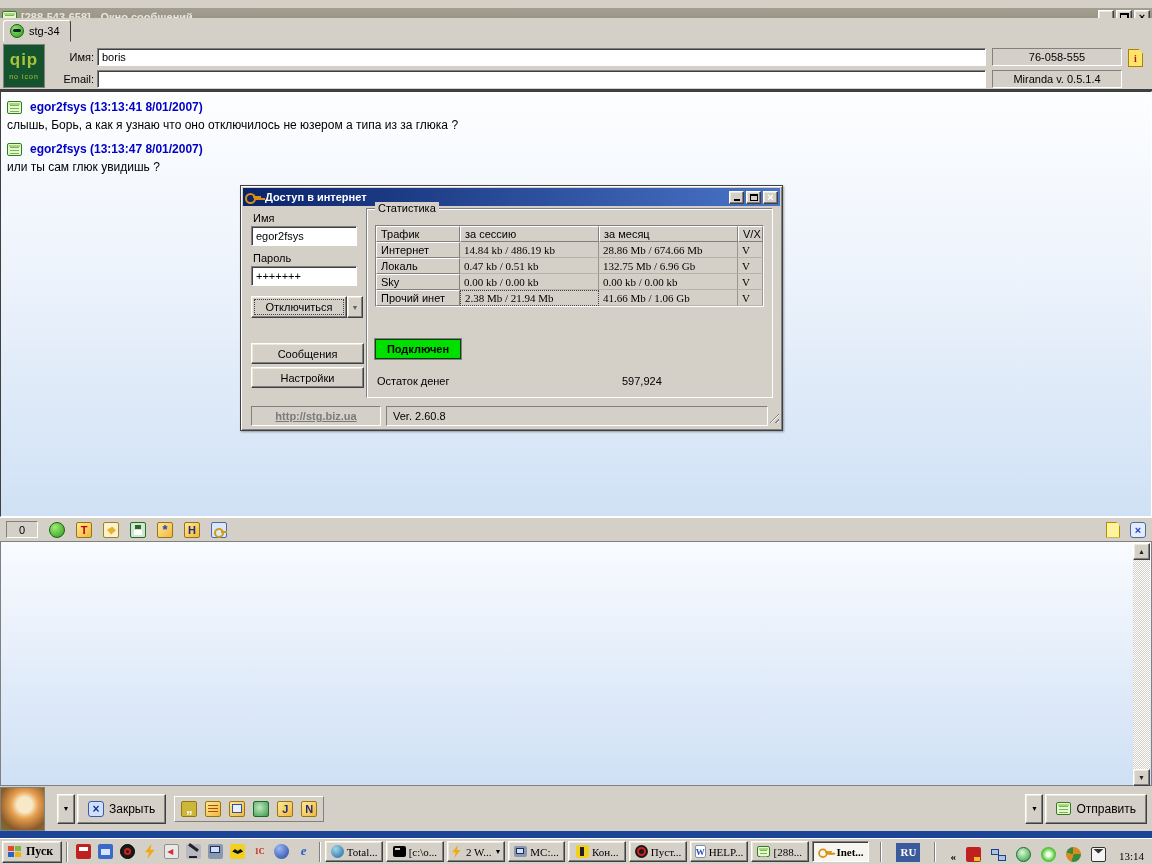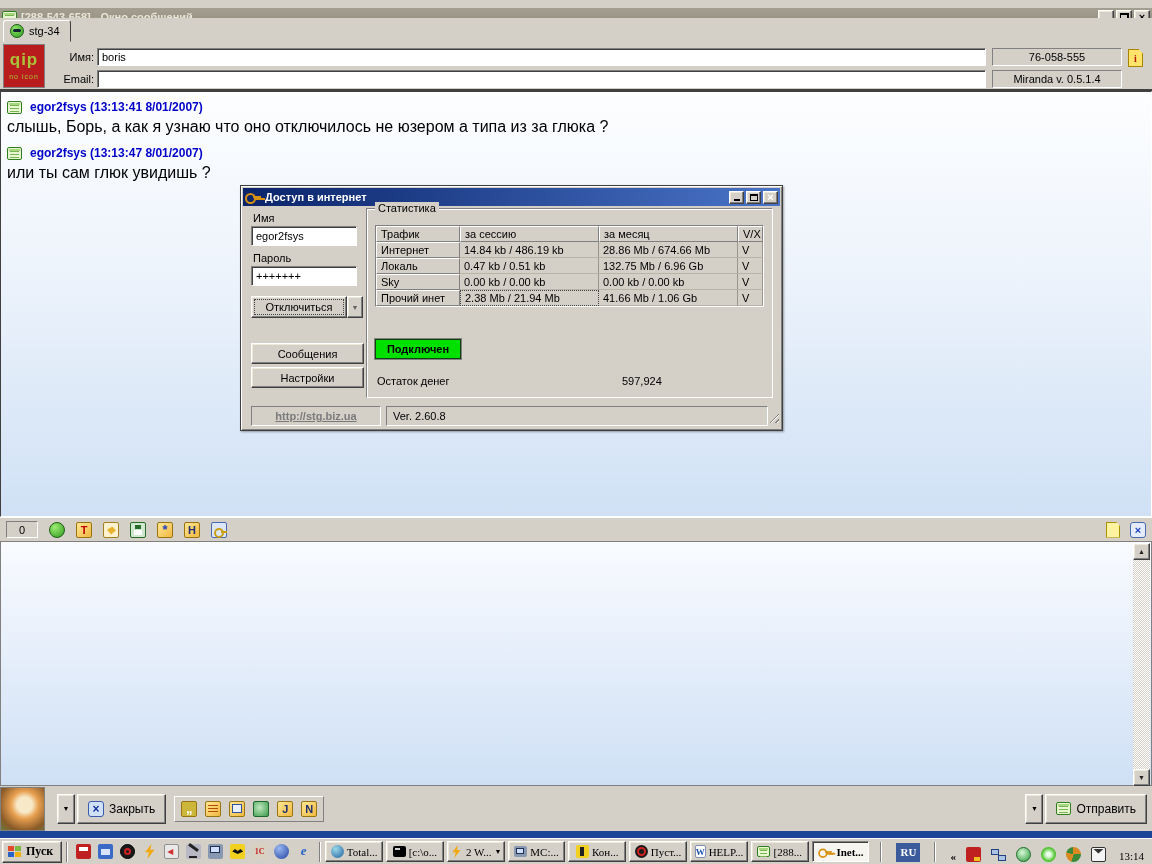--- a/index.html
+++ b/index.html
@@ -29,35 +29,35 @@
      background:repeating-linear-gradient(to bottom,#79b356 0 1px, transparent 1px 3px); }
   .note-ico::after { content:""; position:absolute; left:1px; right:1px; top:1px; height:2px; background:#a7d77f; }
 
   .tabbar { position:absolute; left:0; top:18px; width:1152px; height:24px; background:#d4d0c8; }
   .tab { position:absolute; left:3px; top:2px; height:22px; padding:0 10px 0 6px; display:flex; align-items:center; gap:5px;
          background:#d4d0c8; border:1px solid; border-color:#fff #404040 #d4d0c8 #fff; border-radius:3px 3px 0 0; }
   .smiley { width:14px; height:14px; border-radius:50%; background:radial-gradient(circle at 35% 30%, #8fe26a, #2f9a1f); border:1px solid #1c6012; position:relative; }
   .smiley::before { content:""; position:absolute; left:2px; right:2px; top:4px; height:3px; background:#123; border-radius:2px; }
 
   .infopanel { position:absolute; left:0; top:42px; width:1152px; height:49px; background:#d4d0c8; border-bottom:2px solid #404040; }
-  .avatarbox { position:absolute; left:3px; top:2px; width:42px; height:44px; background:#b91c1c; border:1px solid #808080; text-align:center; }
+  .avatarbox { position:absolute; left:3px; top:2px; width:42px; height:44px; background:#14532d; border:1px solid #808080; text-align:center; }
   .avatarbox .qip { color:#a9c43a; font-weight:bold; font-size:17px; letter-spacing:1px; margin-top:5px; }
   .avatarbox .noicon { color:#a9c43a; font-size:7px; letter-spacing:1px; margin-top:3px; }
   .flabel { position:absolute; width:50px; text-align:right; font-size:11px; }
   .field  { position:absolute; height:18px; font-size:11px; font-family:"Liberation Sans",sans-serif; padding:1px 4px; }
   input.field { outline:none; }
   .rfield { position:absolute; width:130px; height:18px; display:flex; align-items:center; justify-content:center; }
   .info-ico { position:absolute; left:1128px; top:7px; width:15px; height:18px; background:#ffe36b; border:1px solid #a88400; clip-path:polygon(0 0,70% 0,100% 25%,100% 100%,0 100%); display:flex; align-items:center; justify-content:center; color:#b02000; font-weight:bold; font-size:10px; font-family:"Liberation Serif",serif; }
 
   
   .chatlog { position:absolute; left:0; top:91px; width:1152px; height:426px; background:linear-gradient(to bottom,#fdfeff 0%,#eef4fc 40%,#d0e1f5 100%); border:1px solid; border-color:#404040 #fff #fff #404040; padding:8px 6px; }
   .msg { margin-bottom:10px; }
   .msg-head { display:flex; align-items:center; gap:8px; margin-bottom:4px; }
   .msg-head span { color:#0000c8; font-weight:bold; font-size:12px; }
-  .msg-text { font-size:16px; color:#000; }
+  .msg-text { font-size:12px; color:#000; }
 
   
   .ctoolbar { position:absolute; left:0; top:517px; width:1152px; height:24px; background:#d4d0c8; border-top:1px solid #fff; display:flex; align-items:center; gap:11px; padding:0 6px; }
   .counter { width:32px; height:17px; display:flex; align-items:center; justify-content:center; background:#d4d0c8; border:1px solid; border-color:#808080 #fff #fff #808080; }
   .yellow-ico { background:linear-gradient(135deg,#ffe794,#f0b840); border:1px solid #9a7410; border-radius:2px; display:flex; align-items:center; justify-content:center; font-weight:bold; }
   .tool-smiley { border-radius:50%; background:radial-gradient(circle at 35% 30%, #9ced72, #2f9a1f); border:1px solid #1c6012; }
   .tool-smiley::before { content:":D"; color:#0b3; display:none; }
   .bucket-ico { background:#fdf2cf; border:1px solid #a08020; border-radius:2px; }
   .bucket-ico::before { content:""; position:absolute; left:3px; top:4px; width:9px; height:8px; background:#e8b430; clip-path:polygon(0 40%,60% 0,100% 50%,45% 100%); }
   .floppy-ico { background:#cfe8cf; border:1px solid #2a6a2a; border-radius:2px; }
@@ -117,21 +117,21 @@
   .key-ico::after { content:""; position:absolute; left:8px; top:5px; width:8px; height:2px; background:#d89010; box-shadow:4px 2px 0 -0px #d89010, 2px 2px 0 0 #d89010; }
   .dlg-label { position:absolute; font-size:11px; }
   .dlg-input { position:absolute; width:106px; height:20px; font-size:11px; padding:2px 4px; font-family:"Liberation Sans",sans-serif; outline:none; }
   .dlg-btn { position:absolute; height:21px; font-size:11px; }
   .focus-dotted { outline:1px dotted #404040; outline-offset:-4px; }
   .group { position:absolute; left:125px; top:22px; width:407px; height:190px; border:1px solid; border-color:#808080 #fff #fff #808080; box-shadow:1px 1px 0 #fff inset; }
   .group-legend { position:absolute; left:8px; top:-7px; background:#d4d0c8; padding:0 3px; }
   .stat-table { position:absolute; left:8px; top:16px; border:1px solid; border-color:#808080 #fff #fff #808080; display:grid; grid-template-columns:84px 139px 139px 25px; }
   .cell { height:16px; display:flex; align-items:center; padding:0 4px; font-size:11px; white-space:nowrap; }
   .cell.hdr, .cell.rowhdr { background:#d4d0c8; border:1px solid; border-color:#fff #808080 #808080 #fff; }
-  .cell.data { border-right:1px solid #9a968c; border-bottom:1px solid #b8b4aa; }
+  .cell.data { border-right:1px solid #9a968c; border-bottom:1px solid #b8b4aa;font-family:Liberation Serif, serif; }
   .cell.focus { border:1px dotted #404040; }
   .status-green { position:absolute; left:8px; top:130px; width:86px; height:20px; background:#00e000; border:1px solid #104010; outline:1px solid #808080; display:flex; align-items:center; justify-content:center; font-weight:bold; }
   .balance-label { position:absolute; left:10px; top:166px;text-align:right; }
   .balance-value { position:absolute; left:255px; top:166px; }
   .dlg-status { position:absolute; left:0; right:0; bottom:4px; height:20px; }
   .dlg-status .cellbar { position:absolute; height:20px; border:1px solid; border-color:#808080 #fff #fff #808080; display:flex; align-items:center; padding:0 6px; }
   .dlg-link { color:#7a7a7a; font-weight:bold; text-decoration:underline; width:100%; text-align:center; }
   .grip { position:absolute; right:3px; bottom:3px; width:12px; height:12px;
       background:repeating-linear-gradient(135deg,transparent 0 2px,#808080 2px 3px,#fff 3px 4px); clip-path:polygon(100% 0,100% 100%,0 100%); }
 </style>

